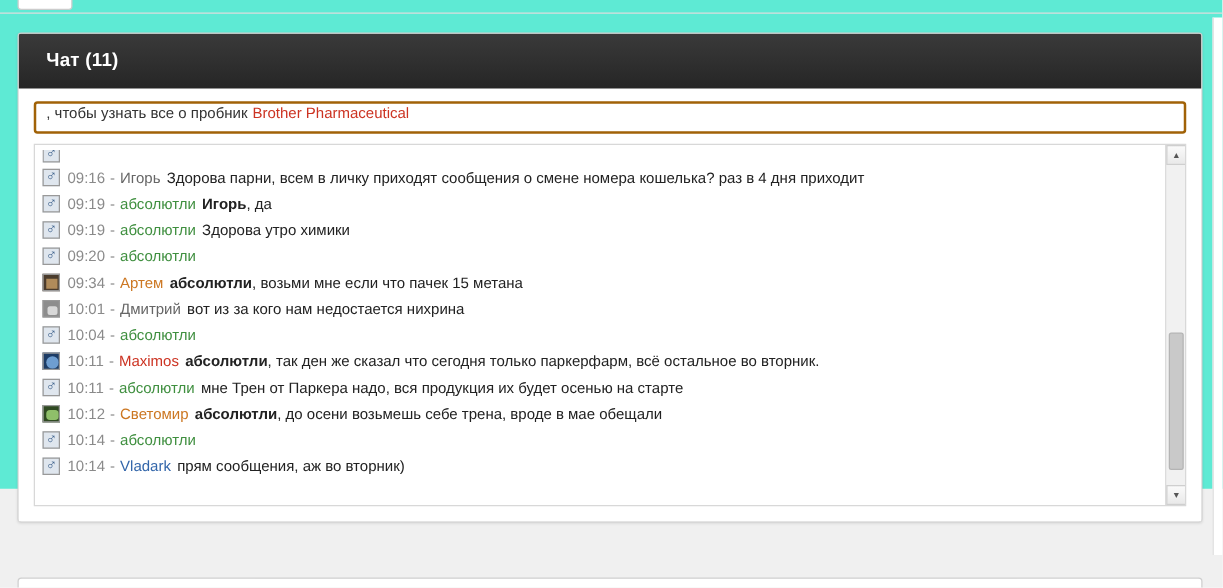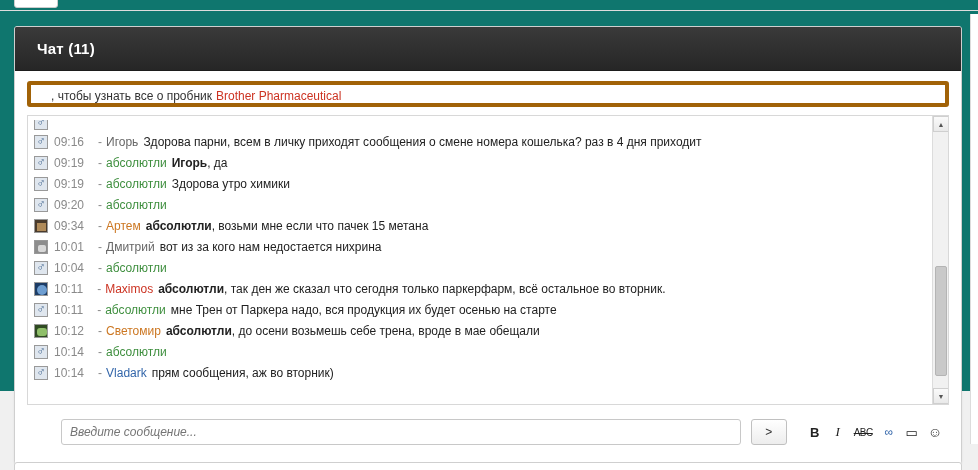--- a/index.html
+++ b/index.html
@@ -6,21 +6,21 @@
   html, body {
     margin: 0; padding: 0;
     width: 978px; height: 470px;
     background: #f0f0f0;
     font-family: "Liberation Sans", sans-serif;
     overflow: hidden;
   }
   .page {
     position: relative;
     width: 978px; height: 391px;
-    background: #0f766e;
+    background: #5eead4;
   }
   
   .top-stub {
     position: absolute;
     left: 14px; top: -10px;
     width: 44px; height: 18px;
     background: #ffffff;
     border: 1px solid #cccccc;
     border-radius: 3px;
   }
@@ -63,26 +63,26 @@
     font-size: 15px;
     font-weight: bold;
     letter-spacing: 0.2px;
   }
   .chat-body {
     padding: 10px 12px 12px 12px;
     background: #ffffff;
   }
   .notice-bar {
     height: 26px;
-    border: 4px solid #a16207;
-    background: #ffffff;
-    border-radius: 3px;
-    display: flex;
-    align-items: flex-end;
-    padding: 0 20px;
+    border: 2px solid #a16207;
+    background: #ffffff;
+    border-radius: 3px;
+    display: flex;
+    align-items: flex-start;
+    padding: 0 8px;
     font-size: 12px;
     color: #333333;
     margin-bottom: 8px;
   }
   .notice-link {
     color: #cc3322;
     margin-left: 4px;
     text-decoration: none;
   }
 
@@ -148,21 +148,21 @@
     width: 10px; height: 10px;
     background: #6e9ed1; border-radius: 50%;
   }
   .avatar.pic-green { background: #2f4a22; }
   .avatar.pic-green::after {
     content: "";
     position: absolute; left: 2px; top: 3px;
     width: 10px; height: 8px;
     background: #8fbf6a; border-radius: 3px;
   }
-  .msg-time { color: #8a8a8a; margin-right: 14px; text-align: center; }
+  .msg-time { color: #8a8a8a; margin-right: 4px; text-align: center; }
   .msg-dash { color: #8a8a8a; margin-right: 4px; }
   .msg-author { margin-right: 5px; font-weight: normal; }
   .msg-author.green { color: #3f8f3f; }
   .msg-author.orange { color: #cc7722; }
   .msg-author.red { color: #cc3322; }
   .msg-author.blue { color: #3366aa; }
   .msg-author.gray { color: #666666; }
   .msg-text { color: #222222; }
   .msg-text b { font-weight: bold; }
 
@@ -376,32 +376,20 @@
 
         </div>
 
         <div class="sb">
           <div class="sb-arrow up">▲</div>
           <div class="sb-thumb"></div>
           <div class="sb-arrow down">▼</div>
         </div>
       </div>
 
-      <div class="composer">
-        <input class="msg-input" type="text" placeholder="Введите сообщение..." style="">
-        <button class="send-btn">&gt;</button>
-        <div class="fmt-tools">
-          <button class="fmt-btn bold">B</button>
-          <button class="fmt-btn italic">I</button>
-          <button class="fmt-btn strike">ABC</button>
-          <button class="fmt-btn link">∞</button>
-          <button class="fmt-btn img">▭</button>
-          <button class="fmt-btn smile">☺</button>
-        </div>
-      </div>
 
     </div>
   </div>
 
   <div class="bottom-stub"></div>
   <div class="right-panel-edge"></div>
 
 </div>
 
 </body></html>

